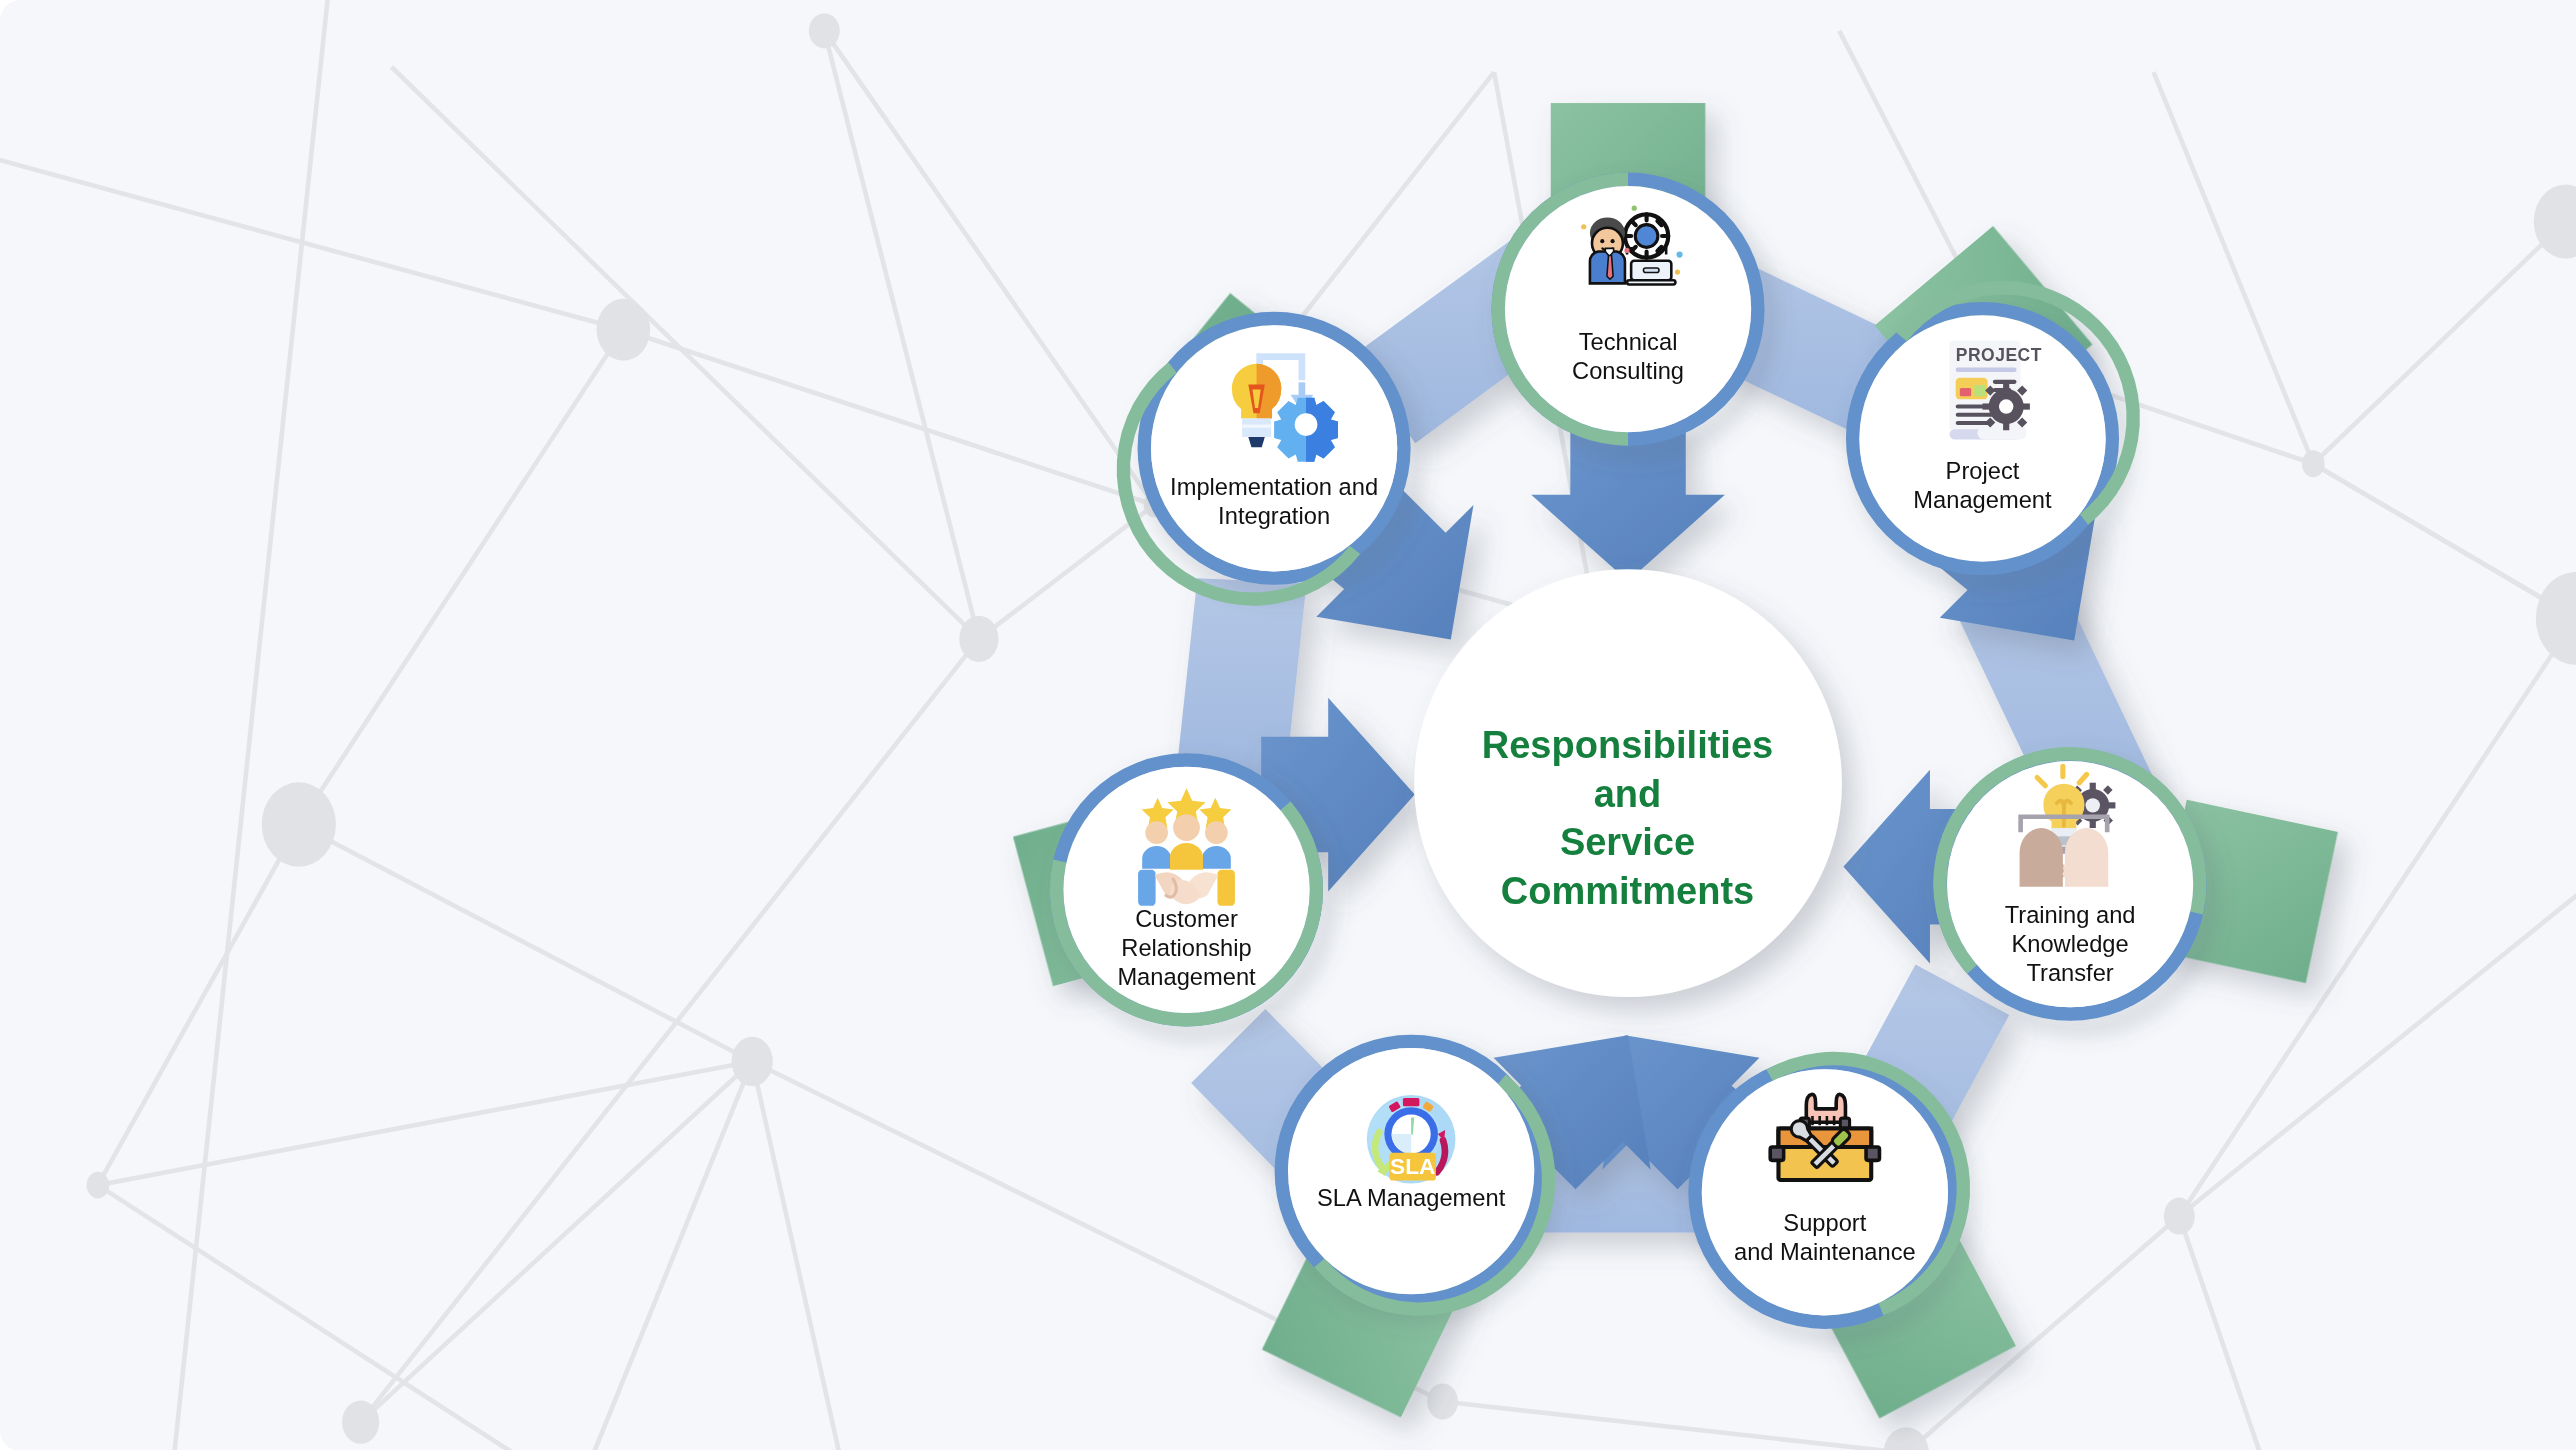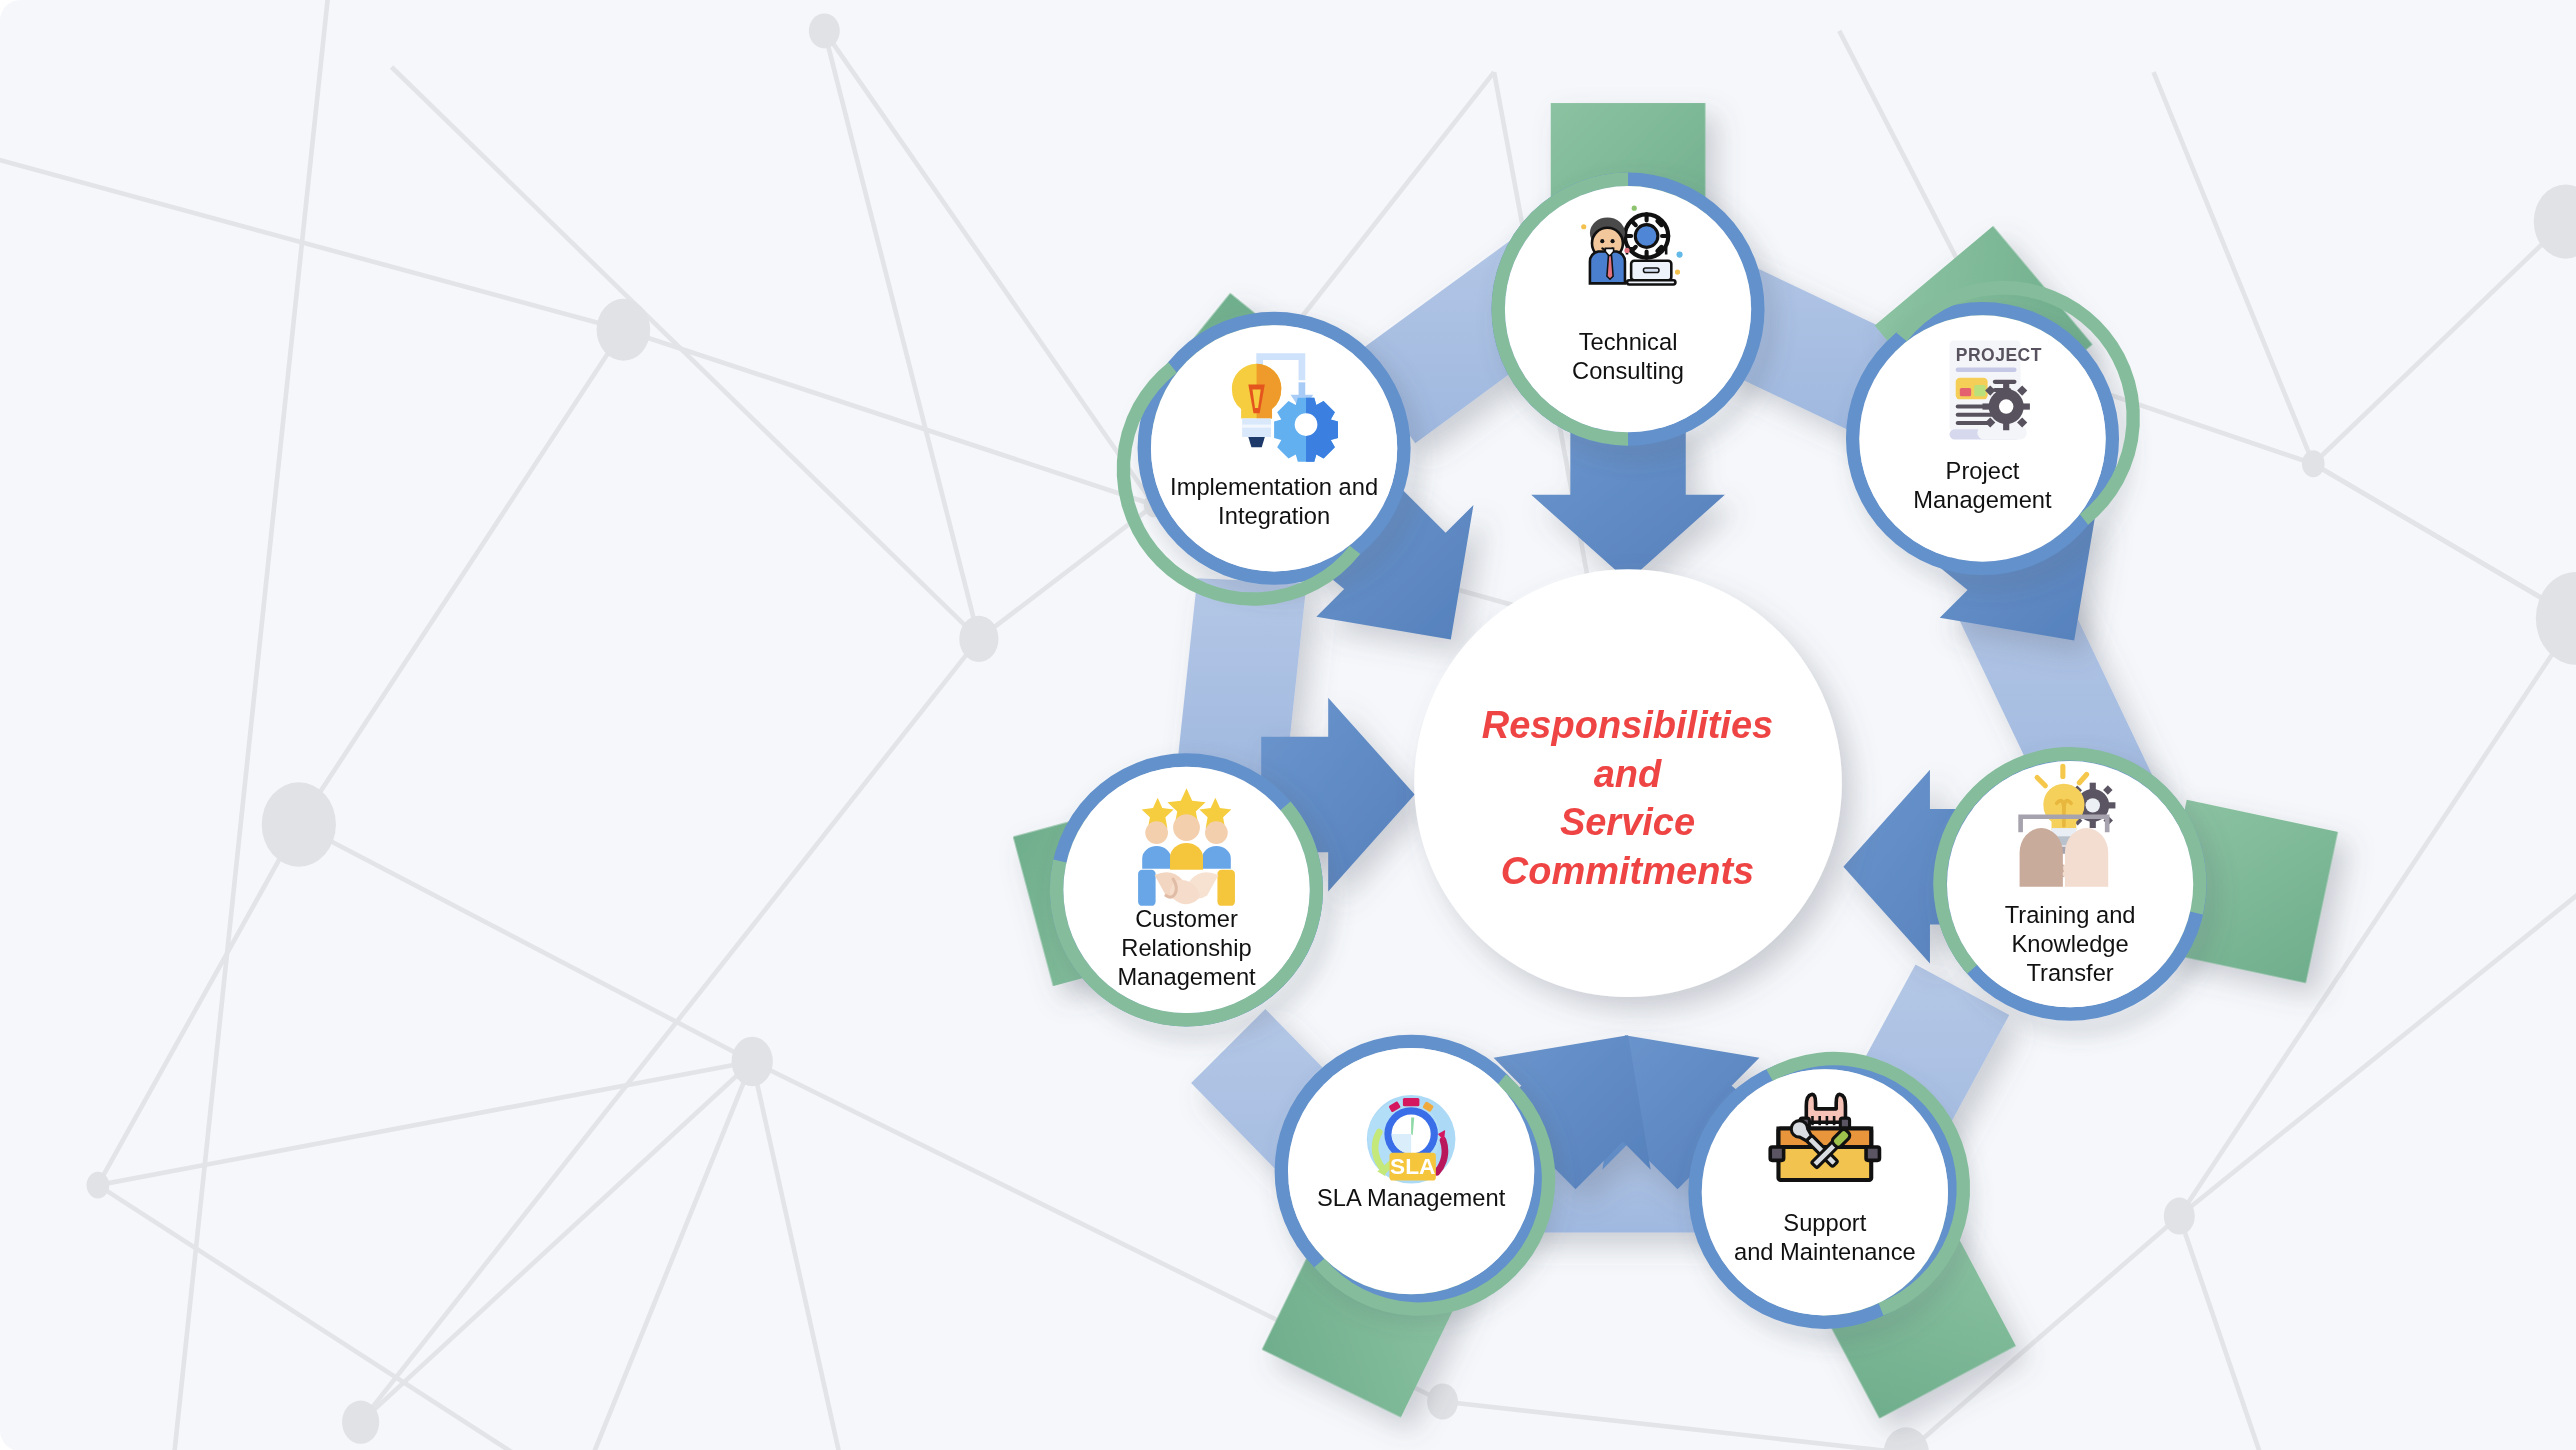--- a/index.html
+++ b/index.html
@@ -14,29 +14,28 @@
     width:3372px; height:1451px;
     background:#f5f7fa;
     border-radius:20.6px;
     overflow:hidden;
   }
   #bgnet { position:absolute; inset:0; width:100%; height:100%; }
   #diagram { position:absolute; inset:0; width:100%; height:100%; }
 
   .hub-label {
     position:absolute;
-    left:1437px; top:701px;
+    left:1437px; top:721px;
     width:381px;
     text-align:center;
     font-size:38px;
     font-weight:bold;
     line-height:1.28;
-    color:#ef4444;
+    color:#15803d;
     white-space:pre-line;
-    font-style:italic;
   }
 </style>
 </head>
 <body>
 
 <div id="stage">
 
   <svg id="bgnet" viewBox="0 0 6545 2816" preserveAspectRatio="none">
     <g stroke="#e2e4e7" stroke-width="9" fill="none">
       <path d="M 640 -40 L 330 2900"></path>

